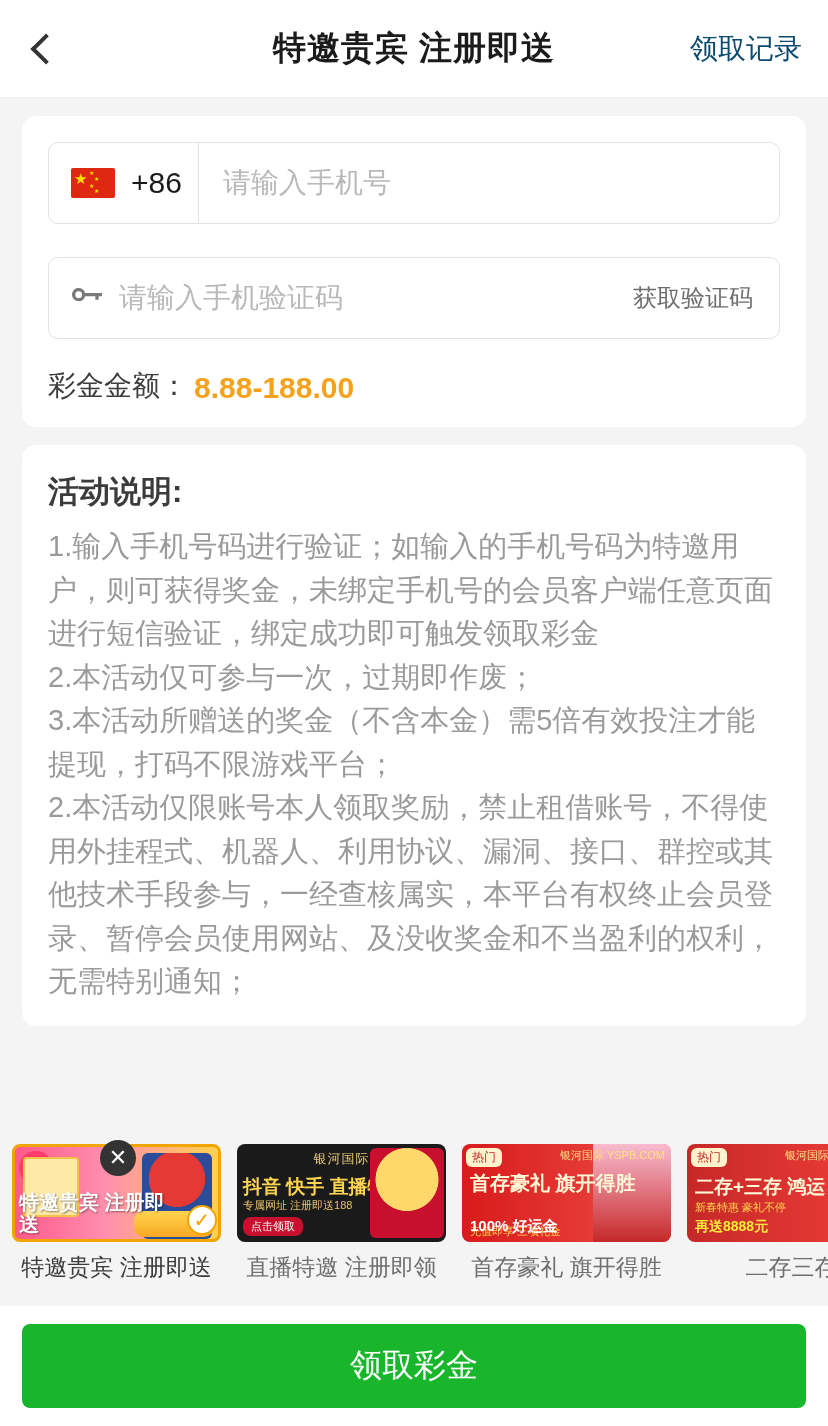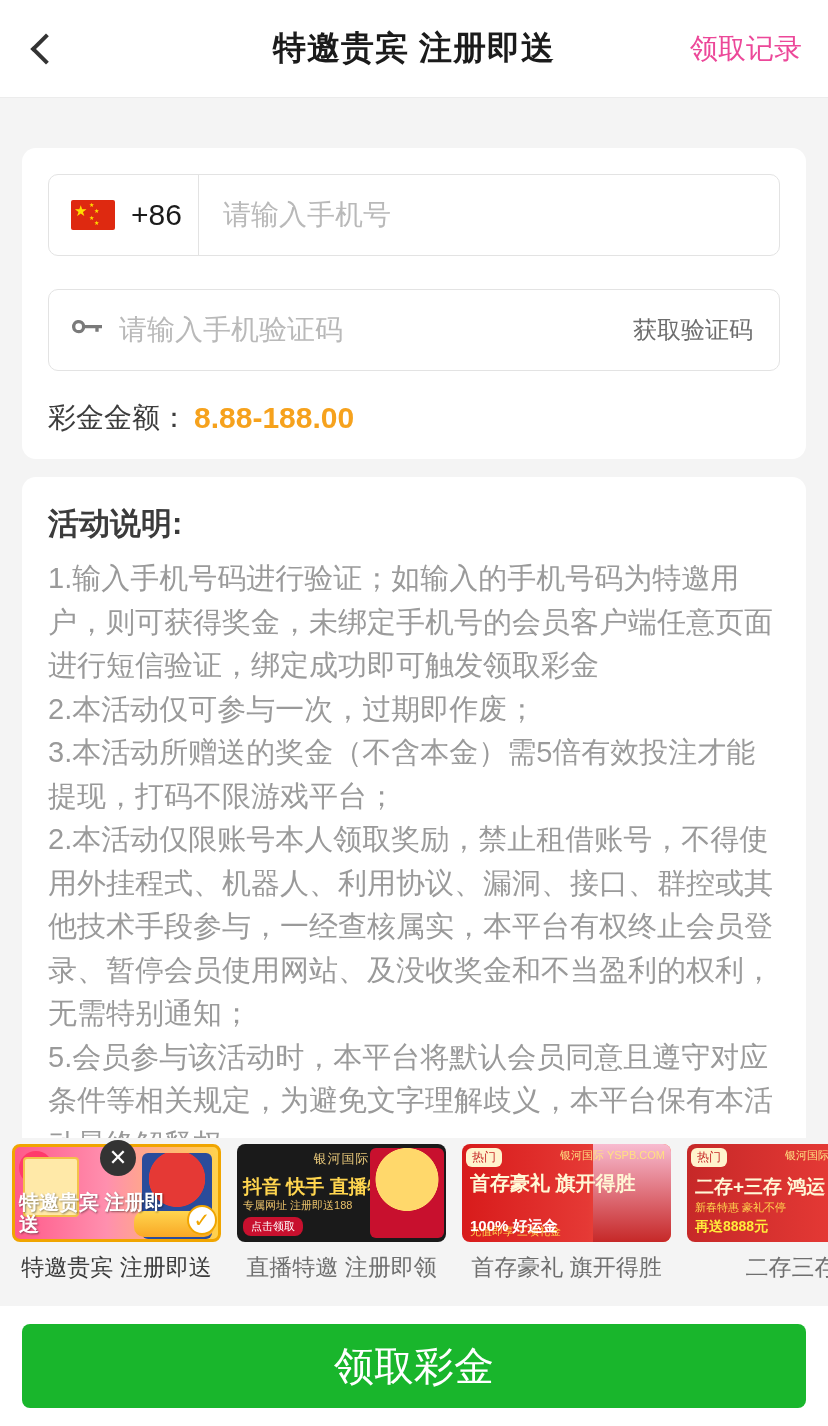--- a/index.html
+++ b/index.html
@@ -10,21 +10,20 @@
     font-family: "Liberation Sans", sans-serif;
     overflow: hidden;
   }
   .screen {
     width: 828px;
     height: 1426px;
     position: relative;
     background: #f4f4f4;
     display: flex;
     flex-direction: column;
-    gap: 32px;
   }
 
   
   .header {
     height: 98px;
     background: #ffffff;
     display: flex;
     align-items: center;
     position: relative;
     flex: 0 0 auto;
@@ -52,21 +51,21 @@
     font-size: 33px;
     font-weight: bold;
     color: #1b1b1b;
     letter-spacing: 1px;
     pointer-events: none;
   }
   .header-right {
     position: absolute;
     right: 26px;
     font-size: 28px;
-    color: #ec4899;
+    color: #0c4a6e;
   }
 
   
   .body {
     flex: 1 1 auto;
     overflow: hidden;
     padding: 18px 22px 0 22px;
   }
 
   .card {
@@ -143,21 +142,21 @@
     color: #6d6d6d;
     padding: 0 26px;
     white-space: nowrap;
   }
 
   .amount-row {
     margin-top: 28px;
     font-size: 28px;
     color: #3d3d3d;
     display: flex;
-    align-items: center;
+    align-items: flex-end;
     gap: 6px;
   }
   .amount-val {
     color: #f6a21d;
     font-size: 30px;
     font-weight: bold;
   }
 
   
   .rules-title {
@@ -339,21 +338,21 @@
     background: #ffffff;
     display: flex;
     align-items: center;
     padding: 0 22px;
   }
   .submit-btn {
     width: 100%;
     height: 84px;
     background: #19b62c;
     color: #ffffff;
-    font-size: 40px;
+    font-size: 32px;
     border: none;
     border-radius: 8px;
     font-family: "Liberation Sans", sans-serif;
   }
 </style>
 </head>
 <body>
 
 <div class="screen">
 
@@ -399,21 +398,20 @@
       </div>
     </div>
 
     <div class="card">
       <div class="rules-title">活动说明:</div>
       <div class="rules-text">
         <p>1.输入手机号码进行验证；如输入的手机号码为特邀用户，则可获得奖金，未绑定手机号的会员客户端任意页面进行短信验证，绑定成功即可触发领取彩金</p>
         <p>2.本活动仅可参与一次，过期即作废；</p>
         <p>3.本活动所赠送的奖金（不含本金）需5倍有效投注才能提现，打码不限游戏平台；</p>
         <p>2.本活动仅限账号本人领取奖励，禁止租借账号，不得使用外挂程式、机器人、利用协议、漏洞、接口、群控或其他技术手段参与，一经查核属实，本平台有权终止会员登录、暂停会员使用网站、及没收奖金和不当盈利的权利，无需特别通知；</p>
-        <p>5.会员参与该活动时，本平台将默认会员同意且遵守对应条件等相关规定，为避免文字理解歧义，本平台保有本活动最终解释权。</p>
       </div>
     </div>
   </div>
 
   <div class="promo-strip">
 
     <div class="promo sel">
       <div class="close-x">✕</div>
       <div class="check">✓</div>
       <div class="promo-img p1">

